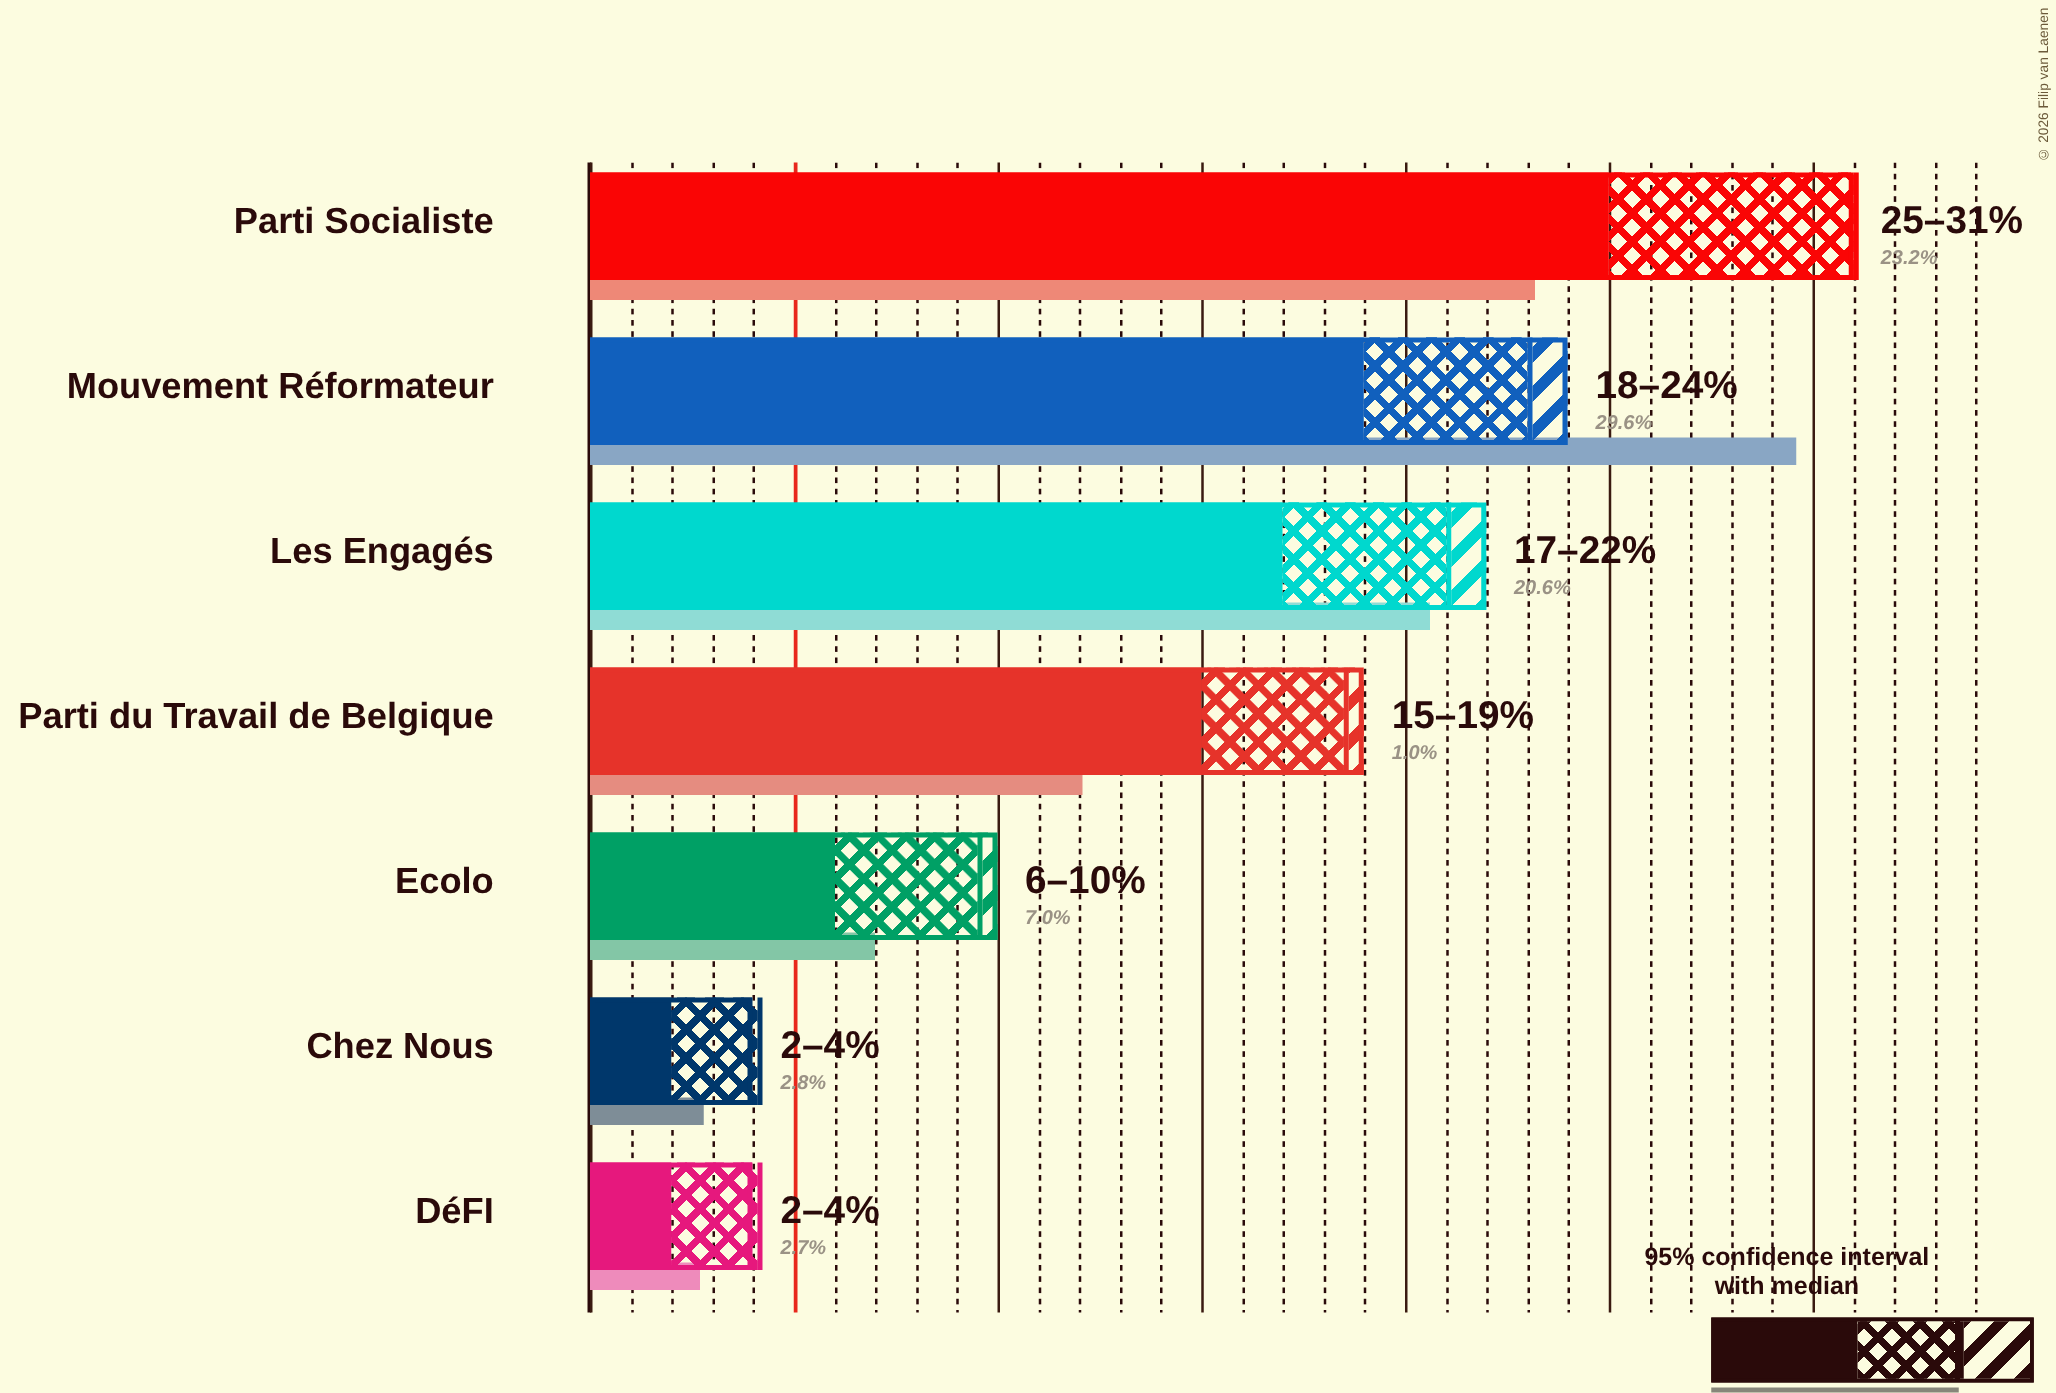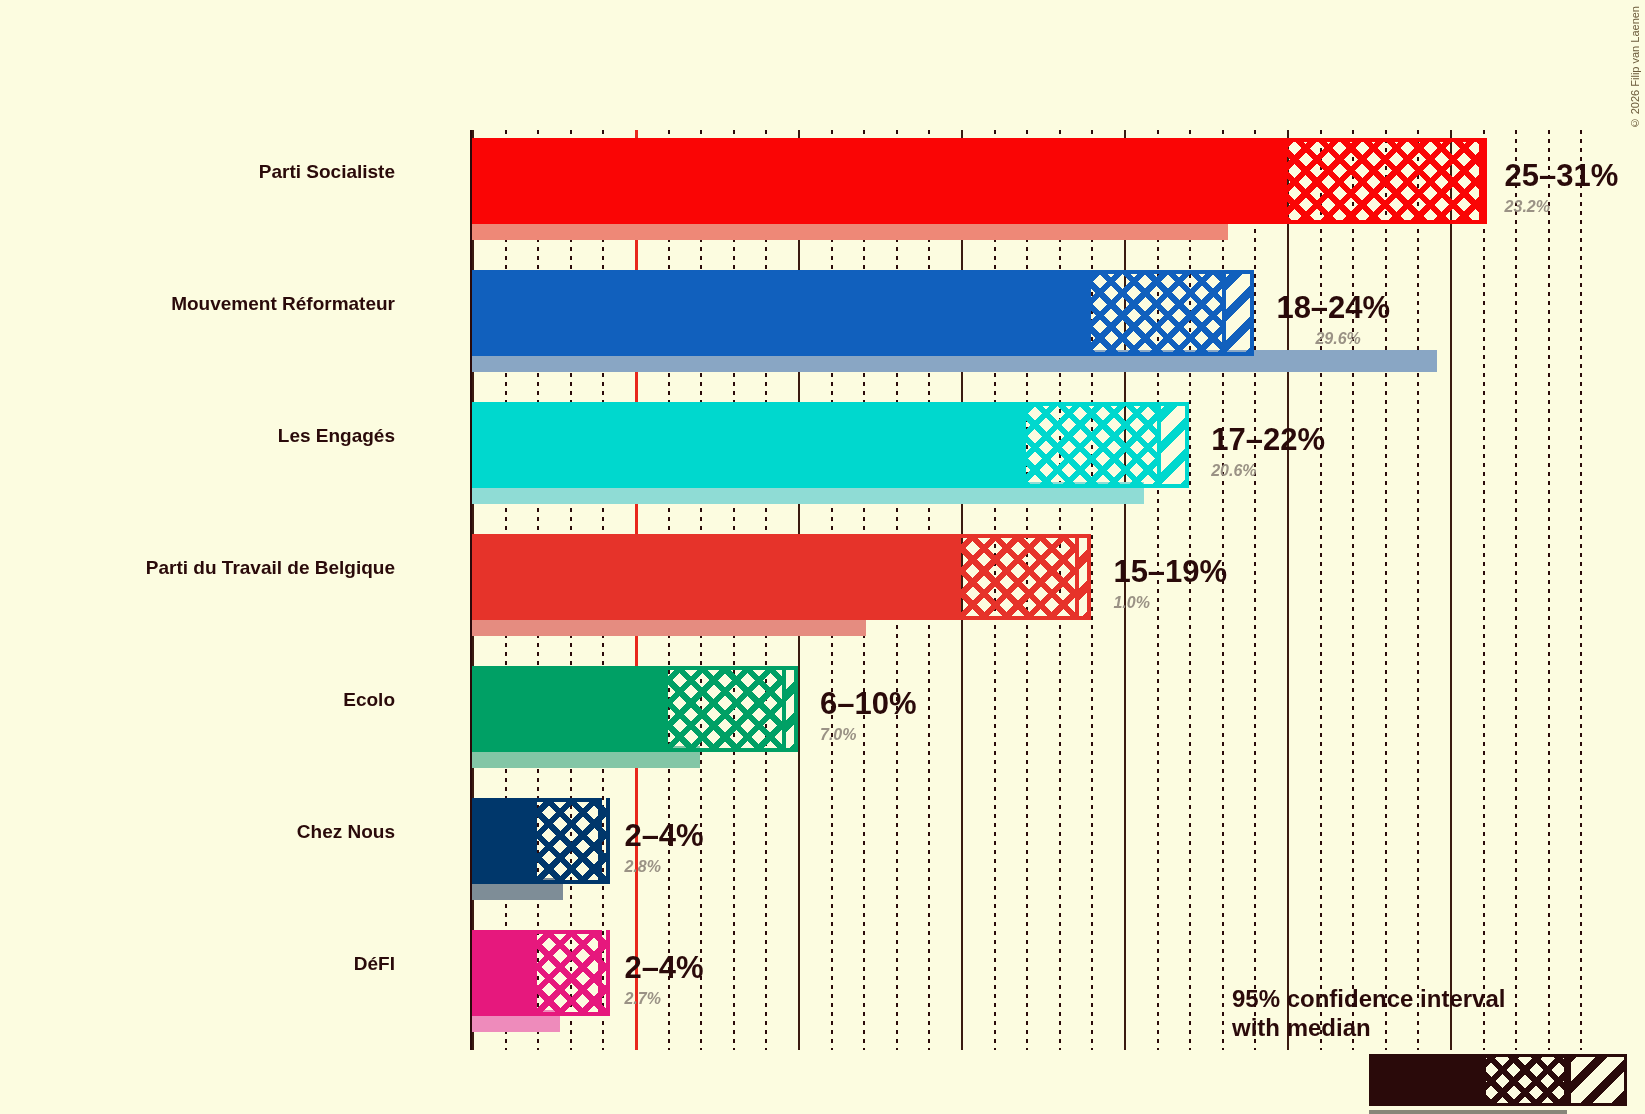--- a/index.html
+++ b/index.html
@@ -42,21 +42,21 @@
   .grid-major{position:absolute;top:0;width:2px;height:920px;background:#3A1A10;}
   .grid-minor{
     position:absolute;top:0;width:2px;height:920px;
     background-image:linear-gradient(to bottom,#2A0A0A 50%,rgba(0,0,0,0) 0%);
     background-size:2px 9px;background-repeat:repeat-y;
   }
   .grid-threshold{position:absolute;top:0;width:3px;height:920px;background:#E8271C;}
   .rowlabel{
     position:absolute;right:1187px;
     text-align:right;
-    font-size:19px;font-weight:bold;color:#2A0A0A;
+    font-size:29px;font-weight:bold;color:#2A0A0A;
     white-space:nowrap;
   }
   .ci-bar{
     position:absolute;left:0;
     box-sizing:border-box;
   }
   .ci-solid{position:absolute;left:0;top:0;height:100%;}
   .ci-cross{position:absolute;top:0;height:100%;box-sizing:border-box;}
   .ci-diag{position:absolute;top:0;height:100%;box-sizing:border-box;}
   .ci-outline{position:absolute;left:0;top:0;height:100%;box-sizing:border-box;border:4px solid;}
@@ -66,21 +66,21 @@
     font-size:31px;font-weight:bold;color:#2A0A0A;white-space:nowrap;
   }
   .val-last{
     position:absolute;
     font-size:16px;font-weight:bold;font-style:italic;color:#9A9285;white-space:nowrap;
   }
 
   
   #legend{position:absolute;right:18px;bottom:8px;width:395px;}
   .legend-cap{
-    text-align:left;font-size:24px;font-weight:bold;color:#2A0A0A;
+    text-align:center;font-size:20px;font-weight:bold;color:#2A0A0A;
     line-height:1.18;
   }
   .legend-bar-wrap{position:relative;height:52px;margin-top:12px;}
   .legend-ci{
     position:absolute;right:0;top:0;height:52px;width:258px;
     background:#2A0A0A;box-sizing:border-box;border:3px solid #2A0A0A;
   }
   .legend-cross{
     position:absolute;top:0;height:100%;right:60px;width:78px;box-sizing:border-box;
   }
@@ -151,21 +151,21 @@
         <div class="val-last" style="left: 1032.6px; top: 68px;">23.2%</div>
         <div class="rowlabel" style="top: 163px;">Mouvement Réformateur</div>
         <div class="last-bar" style="top: 220px; width: 964.96px; height: 22px; background: rgb(137, 166, 196);"></div>
         <div class="ci-bar" style="top: 140px; width: 782.4px; height: 86px;">
           <div class="ci-solid" style="width: 619.4px; background: rgb(17, 96, 189);"></div>
           <div class="ci-cross" style="left: 619.4px; width: 130.4px; background: repeating-linear-gradient(45deg, rgb(17, 96, 189) 0px, rgb(17, 96, 189) 6px, rgba(0, 0, 0, 0) 6px, rgba(0, 0, 0, 0) 16px), repeating-linear-gradient(-45deg, rgb(17, 96, 189) 0px, rgb(17, 96, 189) 6px, rgba(0, 0, 0, 0) 6px, rgba(0, 0, 0, 0) 16px);"></div>
           <div class="ci-diag" style="left: 749.8px; width: 32.6px; background: repeating-linear-gradient(-45deg, rgb(17, 96, 189) 0px, rgb(17, 96, 189) 9px, rgba(0, 0, 0, 0) 9px, rgba(0, 0, 0, 0) 22px); border-left: 4px solid rgb(17, 96, 189);"></div>
           <div class="ci-outline" style="width: 782.4px; border-color: rgb(17, 96, 189);"></div>
         </div>
         <div class="val-range" style="left: 804.4px; top: 160px;">18–24%</div>
-        <div class="val-last" style="left: 804.4px; top: 200px; margin-left: 39px;">29.6%</div>
+        <div class="val-last" style="left: 804.4px; top: 200px;">29.6%</div>
         <div class="rowlabel" style="top: 295px;">Les Engagés</div>
         <div class="last-bar" style="top: 352px; width: 671.56px; height: 22px; background: rgb(143, 220, 213);"></div>
         <div class="ci-bar" style="top: 272px; width: 717.2px; height: 86px;">
           <div class="ci-solid" style="width: 554.2px; background: rgb(0, 216, 206);"></div>
           <div class="ci-cross" style="left: 554.2px; width: 130.4px; background: repeating-linear-gradient(45deg, rgb(0, 216, 206) 0px, rgb(0, 216, 206) 6px, rgba(0, 0, 0, 0) 6px, rgba(0, 0, 0, 0) 16px), repeating-linear-gradient(-45deg, rgb(0, 216, 206) 0px, rgb(0, 216, 206) 6px, rgba(0, 0, 0, 0) 6px, rgba(0, 0, 0, 0) 16px);"></div>
           <div class="ci-diag" style="left: 684.6px; width: 32.6px; background: repeating-linear-gradient(-45deg, rgb(0, 216, 206) 0px, rgb(0, 216, 206) 9px, rgba(0, 0, 0, 0) 9px, rgba(0, 0, 0, 0) 22px); border-left: 4px solid rgb(0, 216, 206);"></div>
           <div class="ci-outline" style="width: 717.2px; border-color: rgb(0, 216, 206);"></div>
         </div>
         <div class="val-range" style="left: 739.2px; top: 292px;">17–22%</div>
         <div class="val-last" style="left: 739.2px; top: 332px;">20.6%</div>

